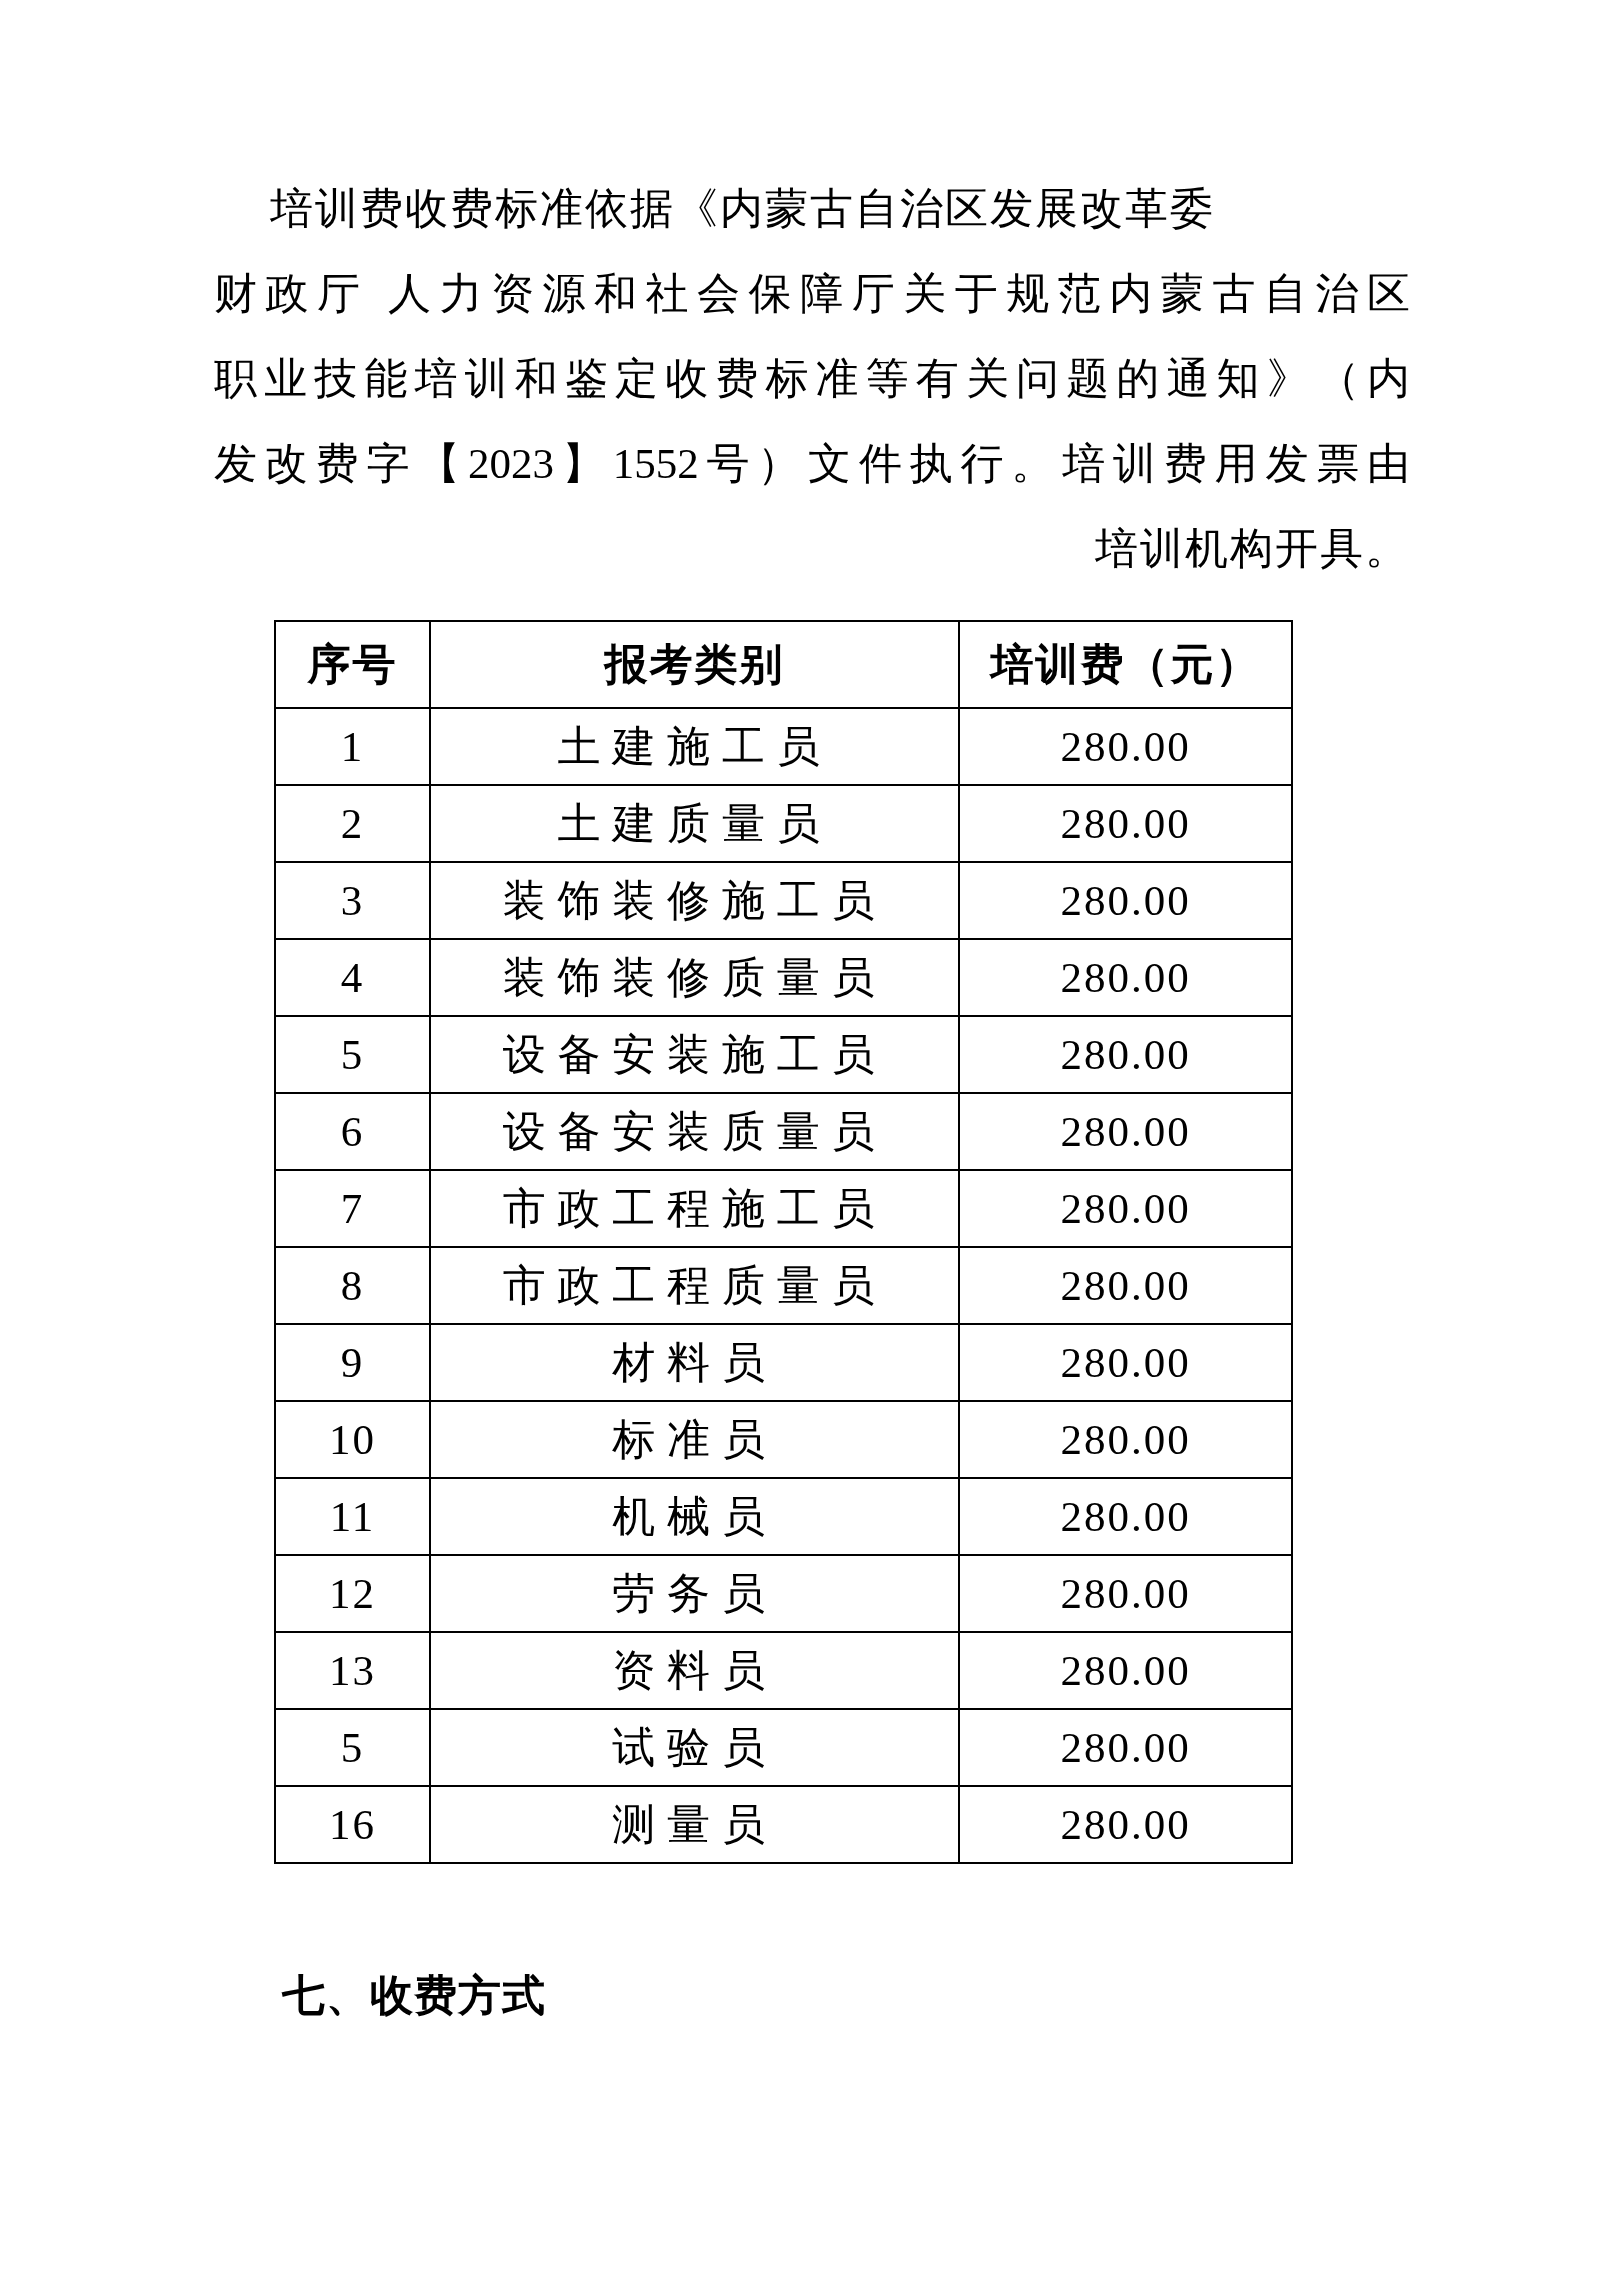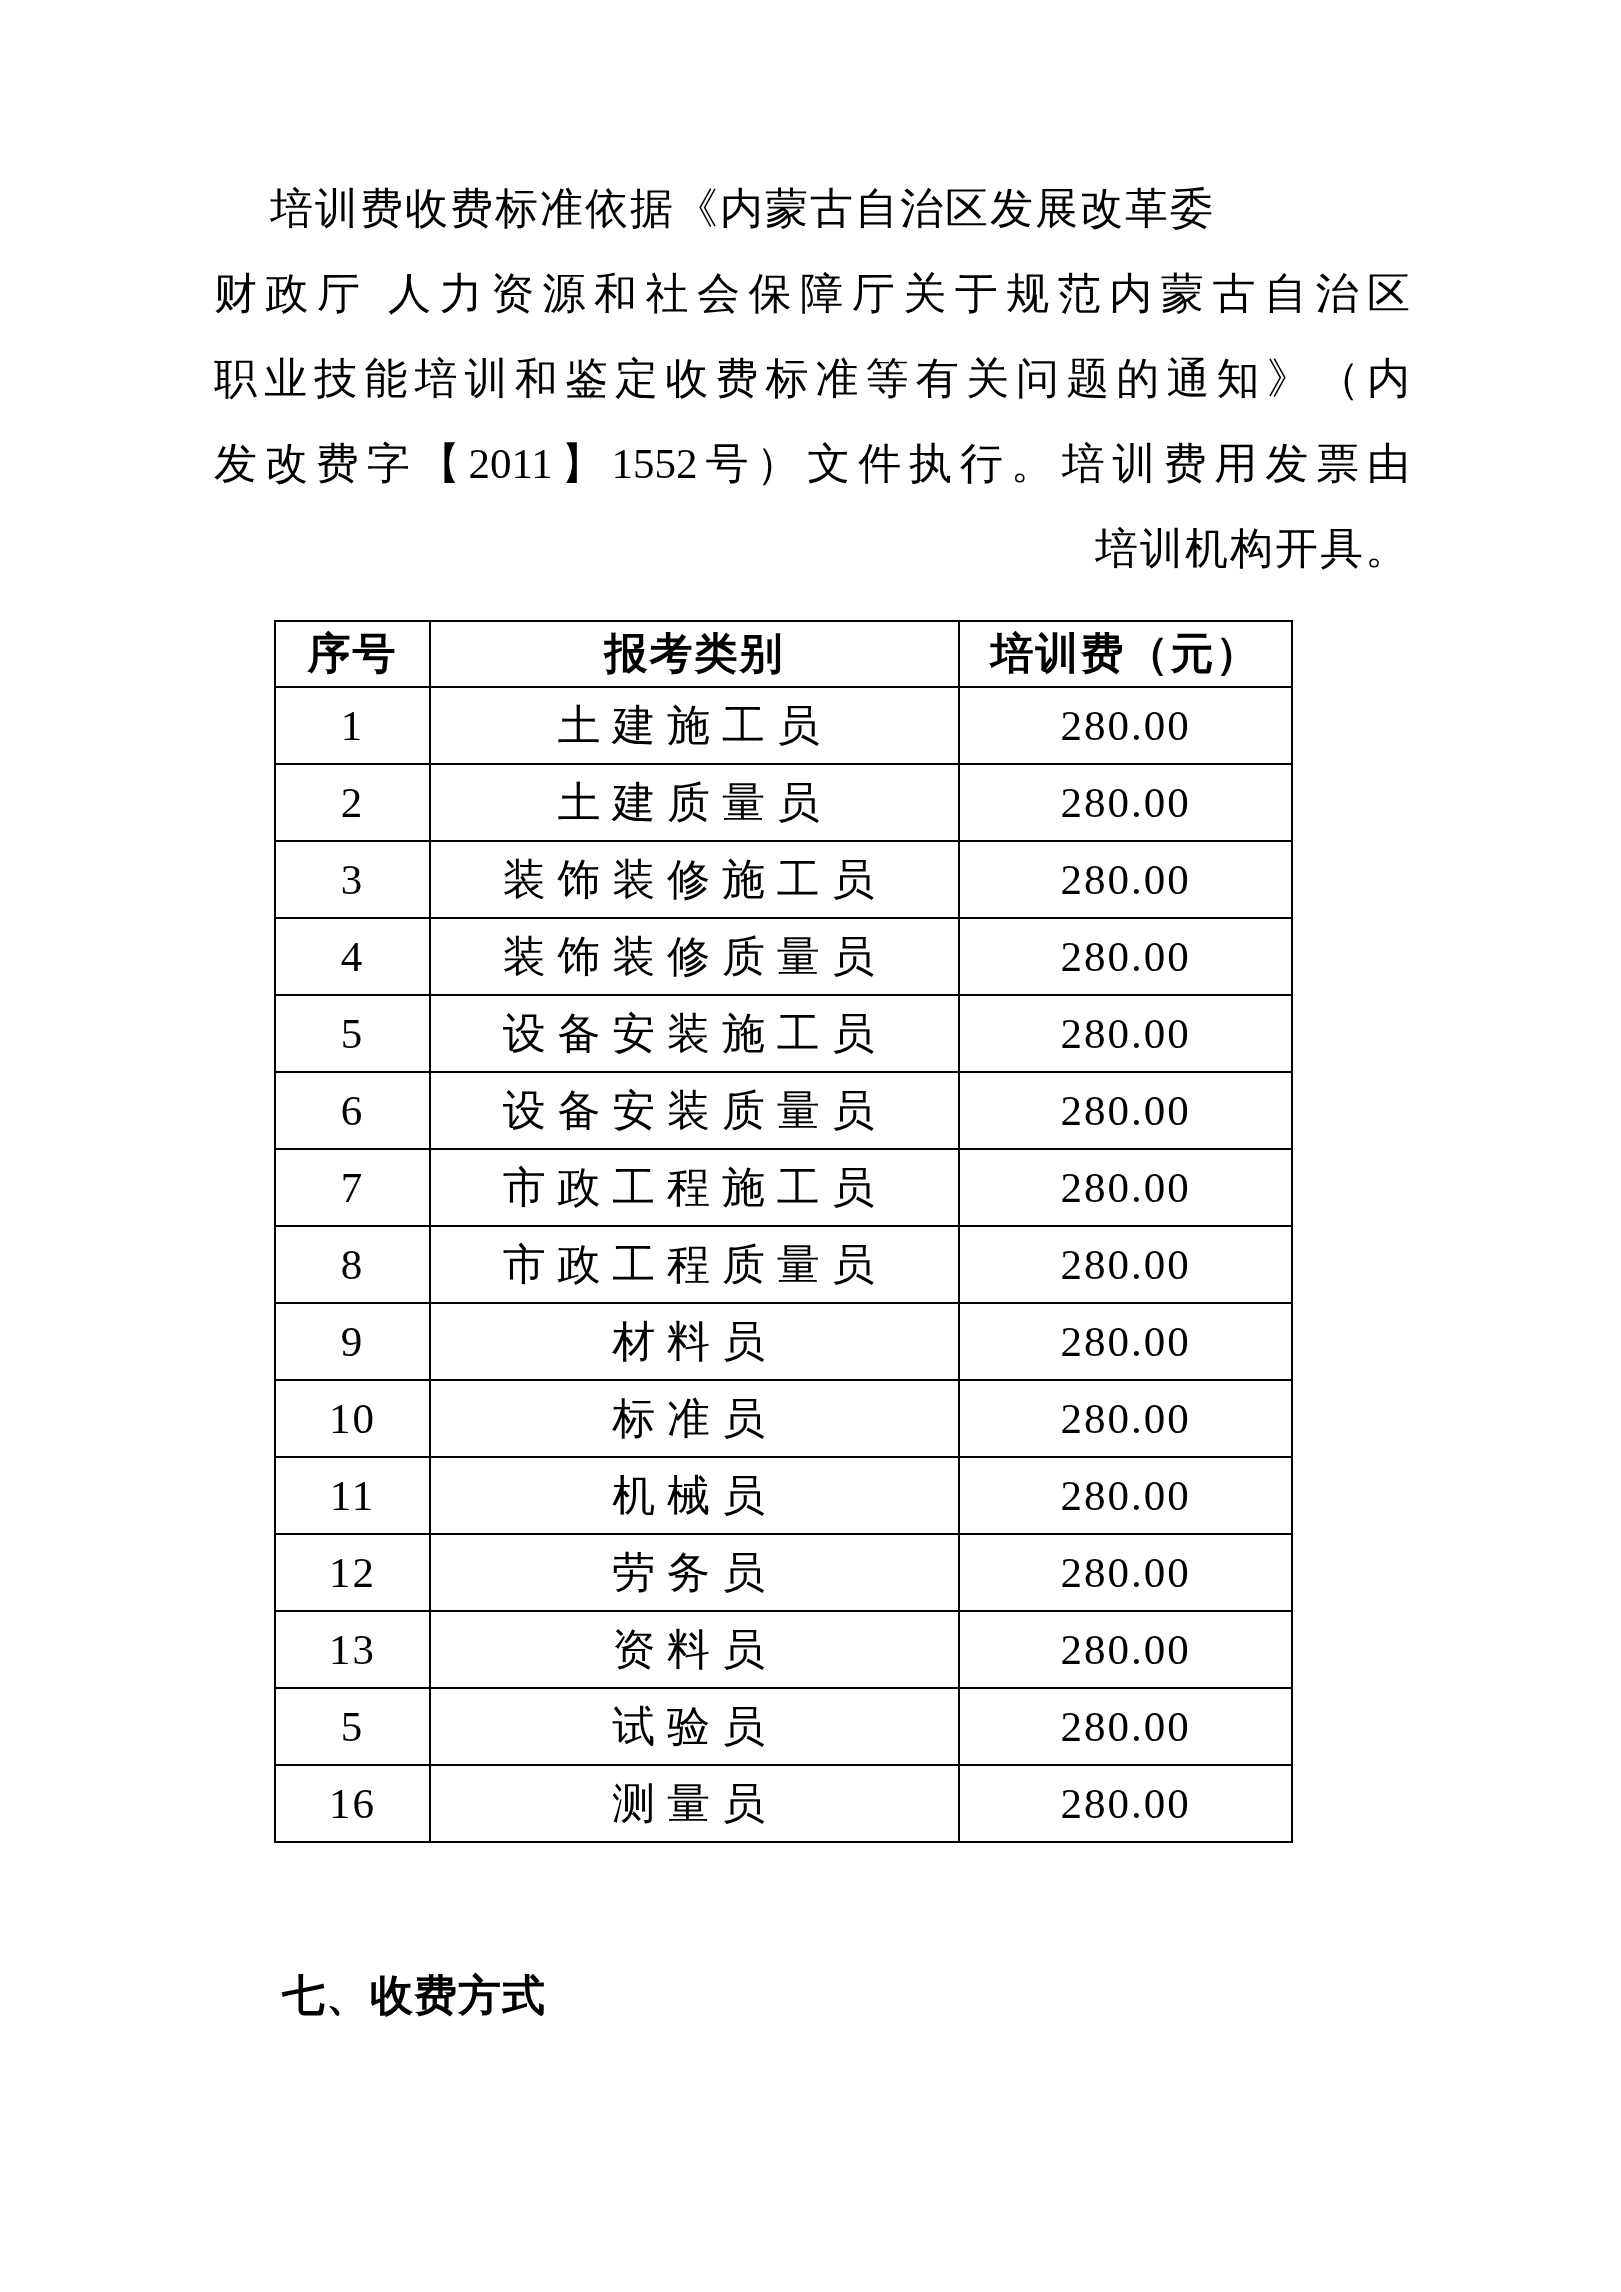--- a/index.html
+++ b/index.html
@@ -58,21 +58,21 @@
   .fee-table col.col-no  { width: 155px; }
   .fee-table col.col-cat { width: 529px; }
   .fee-table col.col-fee { width: 333px; }
   .fee-table th, .fee-table td {
     border: 2px solid #000000;
     text-align: center;
     vertical-align: middle;
     padding: 0;
     overflow: hidden;
   }
-  .fee-table thead tr { height: 66px; }
+  .fee-table thead tr { height: 87px; }
   .fee-table tbody tr { height: 77px; }
   .fee-table th {
     font-family: "Liberation Sans", "DejaVu Sans", sans-serif;
     font-weight: bold;
     letter-spacing: 2px;
   }
   .fee-table td.c-no  { letter-spacing: 2px; }
   .fee-table td.c-cat { letter-spacing: 11.8px; }
   .fee-table td.c-fee { letter-spacing: 2px; }
 
@@ -92,21 +92,21 @@
 </style>
 </head>
 <body>
 
 <div class="page">
 
   <div class="intro">
       <div class="pline pline-first">培训费收费标准依据《内蒙古自治区发展改革委</div>
       <div class="pline">财政厅 人力资源和社会保障厅关于规范内蒙古自治区</div>
       <div class="pline">职业技能培训和鉴定收费标准等有关问题的通知》（内</div>
-      <div class="pline">发改费字【2011】1552号）文件执行。培训费用发票由</div>
+      <div class="pline">发改费字【2023】1552号）文件执行。培训费用发票由</div>
       <div class="pline pline-last">培训机构开具。</div>
     </div>
 
   <table class="fee-table">
     <colgroup>
       <col class="col-no">
       <col class="col-cat">
       <col class="col-fee">
     </colgroup>
     <thead>

